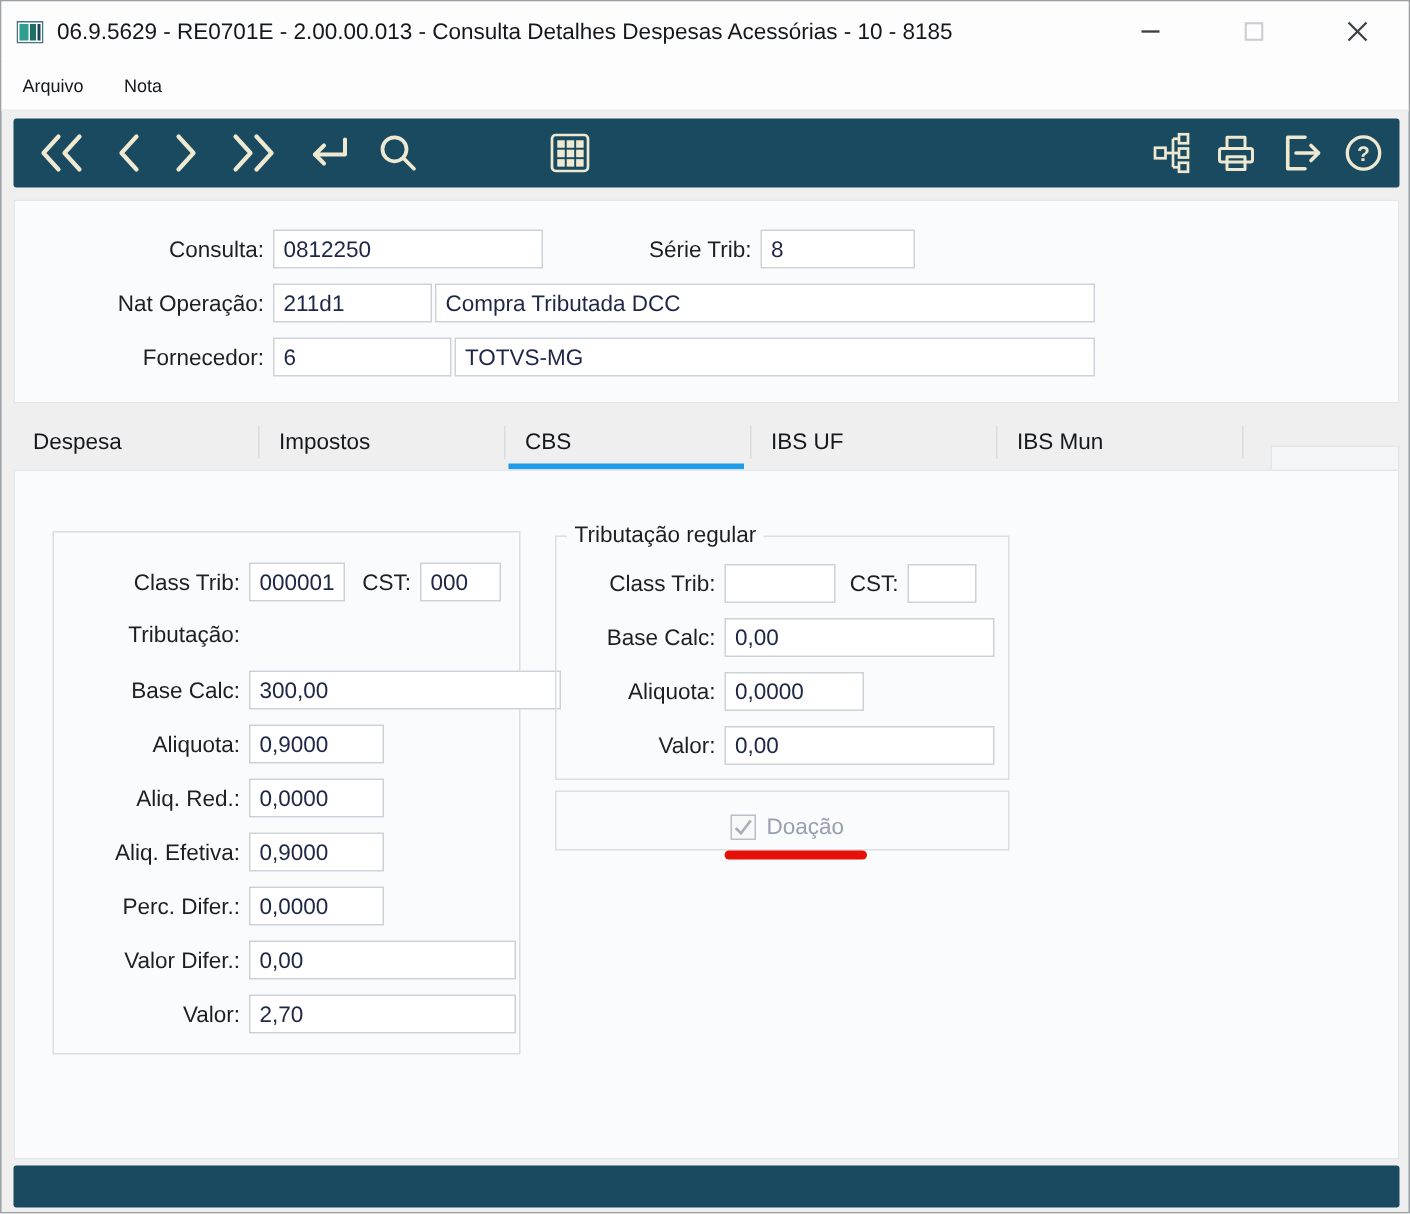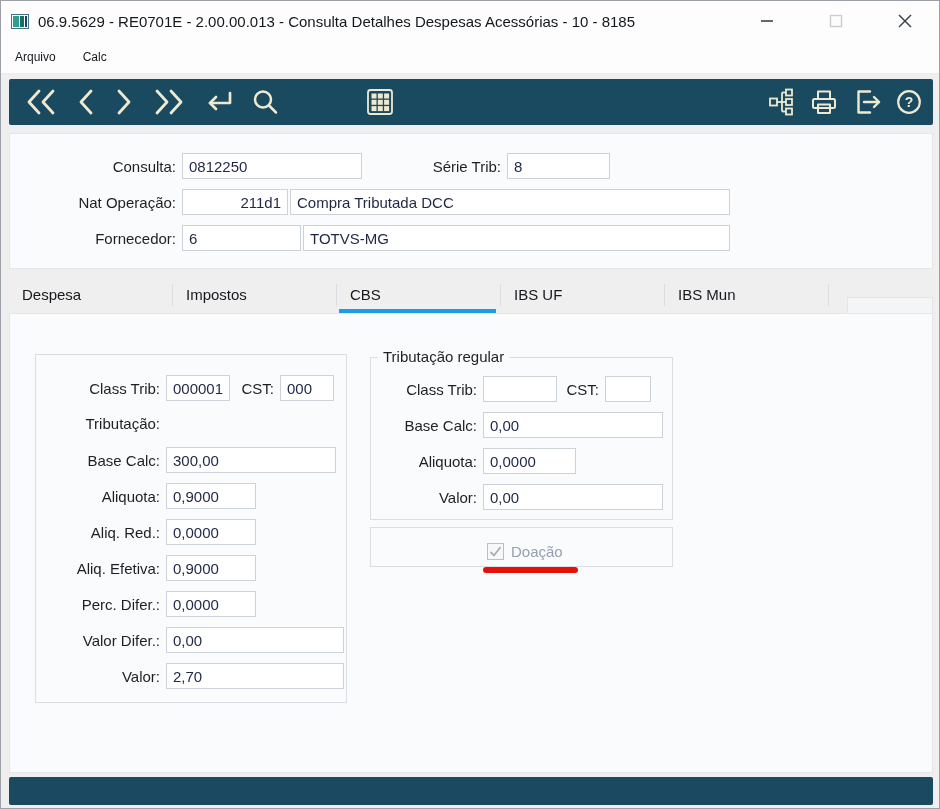--- a/index.html
+++ b/index.html
@@ -92,21 +92,21 @@
         <svg width="22" height="22" viewBox="0 0 22 22">
             <line x1="5" y1="5" x2="17" y2="17" stroke="#3d4247" stroke-width="1.5"></line>
             <line x1="17" y1="5" x2="5" y2="17" stroke="#3d4247" stroke-width="1.5"></line>
           </svg>
       </div>
     </div>
   </div>
 
   <div class="menubar">
     <span class="menu-item">Arquivo</span>
-    <span class="menu-item">Calc</span>
+    <span class="menu-item">Nota</span>
   </div>
 
   <div class="toolbar">
     <span class="tb-icon">
       <svg width="34" height="30" viewBox="0 0 34 30" fill="none" stroke="#efe9d1" stroke-width="2.8" stroke-linecap="round" stroke-linejoin="round">
           <polyline points="14,4 4,15 14,26"></polyline>
           <polyline points="28,4 18,15 28,26"></polyline>
         </svg>
     </span>
     <span class="tb-icon">
@@ -192,21 +192,21 @@
 
   <div class="header-panel">
     <div class="form-row" style="top:19px;">
       <span class="flabel" style="width:172px;">Consulta:</span>
       <input class="finput" style="width: 180px;" value="0812250">
       <span class="flabel" style="width:145px;">Série Trib:</span>
       <input class="finput" style="width: 103px;" value="8">
     </div>
     <div class="form-row" style="top:55px;">
       <span class="flabel" style="width:172px;">Nat Operação:</span>
-      <input class="finput" style="width: 106px; text-align: right;" value="211d1">
+      <input class="finput" style="width: 106px;" value="211d1">
       <input class="finput" style="width: 440px; margin-left: 2px;" value="Compra Tributada DCC">
     </div>
     <div class="form-row" style="top:91px;">
       <span class="flabel" style="width:172px;">Fornecedor:</span>
       <input class="finput" style="width: 119px;" value="6">
       <input class="finput" style="width: 427px; margin-left: 2px;" value="TOTVS-MG">
     </div>
   </div>
 
   <div class="tabbar">
@@ -225,21 +225,21 @@
         <span class="sub-label lab130">Class Trib:</span>
         <input class="finput" style="width: 64px;" value="000001">
         <span class="sub-label" style="width:50px;">CST:</span>
         <input class="finput" style="width: 54px;" value="000">
       </div>
       <div class="cbs-row" style="top:55px;">
         <span class="sub-label lab130">Tributação:</span>
       </div>
       <div class="cbs-row" style="top:92px;">
         <span class="sub-label lab130">Base Calc:</span>
-        <input class="finput" style="width: 170px;" value="300,00">
+        <input class="finput" style="width: 208px;" value="300,00">
       </div>
       <div class="cbs-row" style="top:128px;">
         <span class="sub-label lab130">Aliquota:</span>
         <input class="finput" style="width: 90px;" value="0,9000">
       </div>
       <div class="cbs-row" style="top:164px;">
         <span class="sub-label lab130">Aliq. Red.:</span>
         <input class="finput" style="width: 90px;" value="0,0000">
       </div>
       <div class="cbs-row" style="top:200px;">

